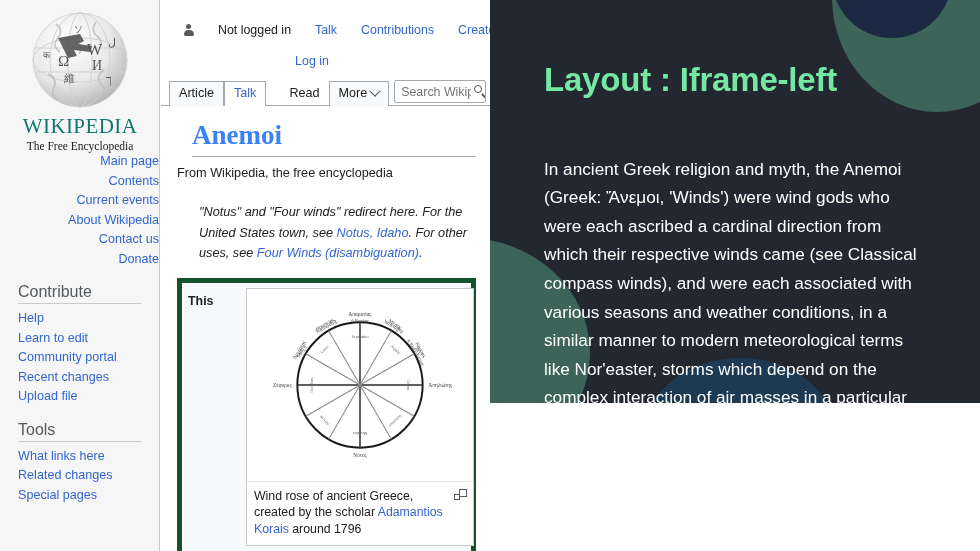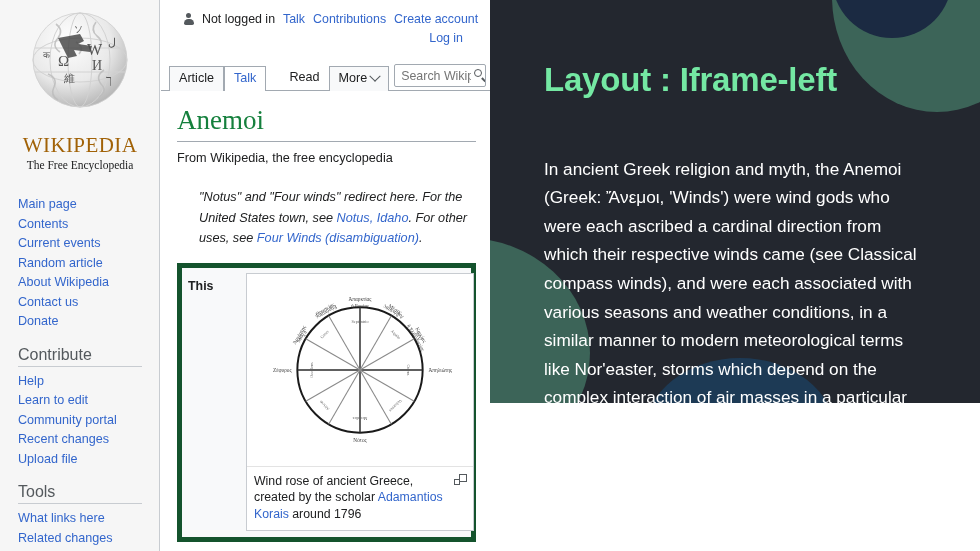--- a/index.html
+++ b/index.html
@@ -55,33 +55,33 @@
   }
   .globe {
     width: 108px;
     height: 108px;
     position: relative;
   }
   .wordmark {
     font-family: "Liberation Serif", serif;
     font-size: 21px;
     letter-spacing: 0.4px;
-    color: #a16207;
-    margin-top: 19px;
+    color: #0f766e;
+    margin-top: 0;
     line-height: 1;
     text-align: right;
   }
   .tagline {
     font-family: "Liberation Serif", serif;
     font-size: 11.5px;
     color: #202122;
     margin-top: 3px;
   }
   .nav-section { margin-top: 14px; padding-left: 18px; }
-  .nav-section.first { margin-top: 24px; }
+  .nav-section.first { margin-top: 0; text-align: right; }
   .nav-heading {
     font-size: 16px;
     color: #54595d;
     padding-bottom: 2px;
     border-bottom: 1px solid #c8ccd1;
     width: 124px;
     margin-bottom: 5px;
   }
   .nav-link {
     display: block;
@@ -98,22 +98,22 @@
     left: 161px; top: 0;
     width: 329px;
     height: 551px;
     background: #ffffff;
     box-sizing: border-box;
   }
 
   .user-links {
     display: flex;
     align-items: center;
-    gap: 8px;
-    padding: 12px 0 0 22px;
+    gap: 24px;
+    padding: 23px 0 0 22px;
     font-size: 12.4px;
     color: #202122;
     white-space: nowrap;
   }
   .person-icon {
     width: 11px; height: 12px;
     position: relative;
     display: inline-block;
     flex: none;
   }
@@ -132,38 +132,38 @@
     width: 10px; height: 6px;
     border-radius: 5px 5px 2px 2px;
     background: #54595d;
   }
   .user-links a {
     color: #3366cc;
     text-decoration: none;
     font-size: 12.4px;
   }
   .login-row {
-    text-align: right;
+    text-align: center;
     padding-right: 27px;
-    margin-top: 2px;
+    margin-top: 14px;
   }
   .login-row a {
     color: #3366cc;
     text-decoration: none;
     font-size: 12.4px;
   }
 
   
   .tabbar {
     position: relative;
-    margin-top: 19px;
+    margin-top: 11px;
     height: 26px;
     padding-left: 8px;
     display: flex;
-    align-items: flex-start;
+    align-items: center;
     border-bottom: 1px solid #a2a9b1;
     box-sizing: border-box;
   }
   .tab {
     font-size: 12.6px;
     color: #202122;
     padding: 3px 9px 5px 9px;
     background: #f8f9fa;
     border: 1px solid #a2a9b1;
     border-bottom: none;
@@ -240,23 +240,23 @@
     background:#54595d;
     transform:rotate(45deg);
     transform-origin: left center;
   }
 
   
   .article { padding: 0 14px 0 16px; }
   .page-title {
     font-family: "Liberation Serif", serif;
     font-size: 27px;
-    font-weight: normal;
-    color: #15803d;
-    margin: 14px 0 0 0;
+    font-weight: bold;
+    color: #3b82f6;
+    margin: 14px 0 0 15px;
     padding-bottom: 5px;
     border-bottom: 1px solid #a2a9b1;
     line-height: 1.15;
   }
   .tagline-sub {
     font-size: 12.7px;
     color: #202122;
     margin-top: 9px;
   }
   .hatnote {
@@ -423,21 +423,20 @@
             </svg>
           </div>
           <div class="wordmark">WIKIPEDIA</div>
           <div class="tagline">The Free Encyclopedia</div>
         </div>
 
         <div class="nav-section first">
           <a class="nav-link" href="#">Main page</a>
           <a class="nav-link" href="#">Contents</a>
           <a class="nav-link" href="#">Current events</a>
-          <a class="nav-link" href="#">Random article</a>
           <a class="nav-link" href="#">About Wikipedia</a>
           <a class="nav-link" href="#">Contact us</a>
           <a class="nav-link" href="#">Donate</a>
         </div>
 
         <div class="nav-section">
           <div class="nav-heading">Contribute</div>
           <a class="nav-link" href="#">Help</a>
           <a class="nav-link" href="#">Learn to edit</a>
           <a class="nav-link" href="#">Community portal</a>

